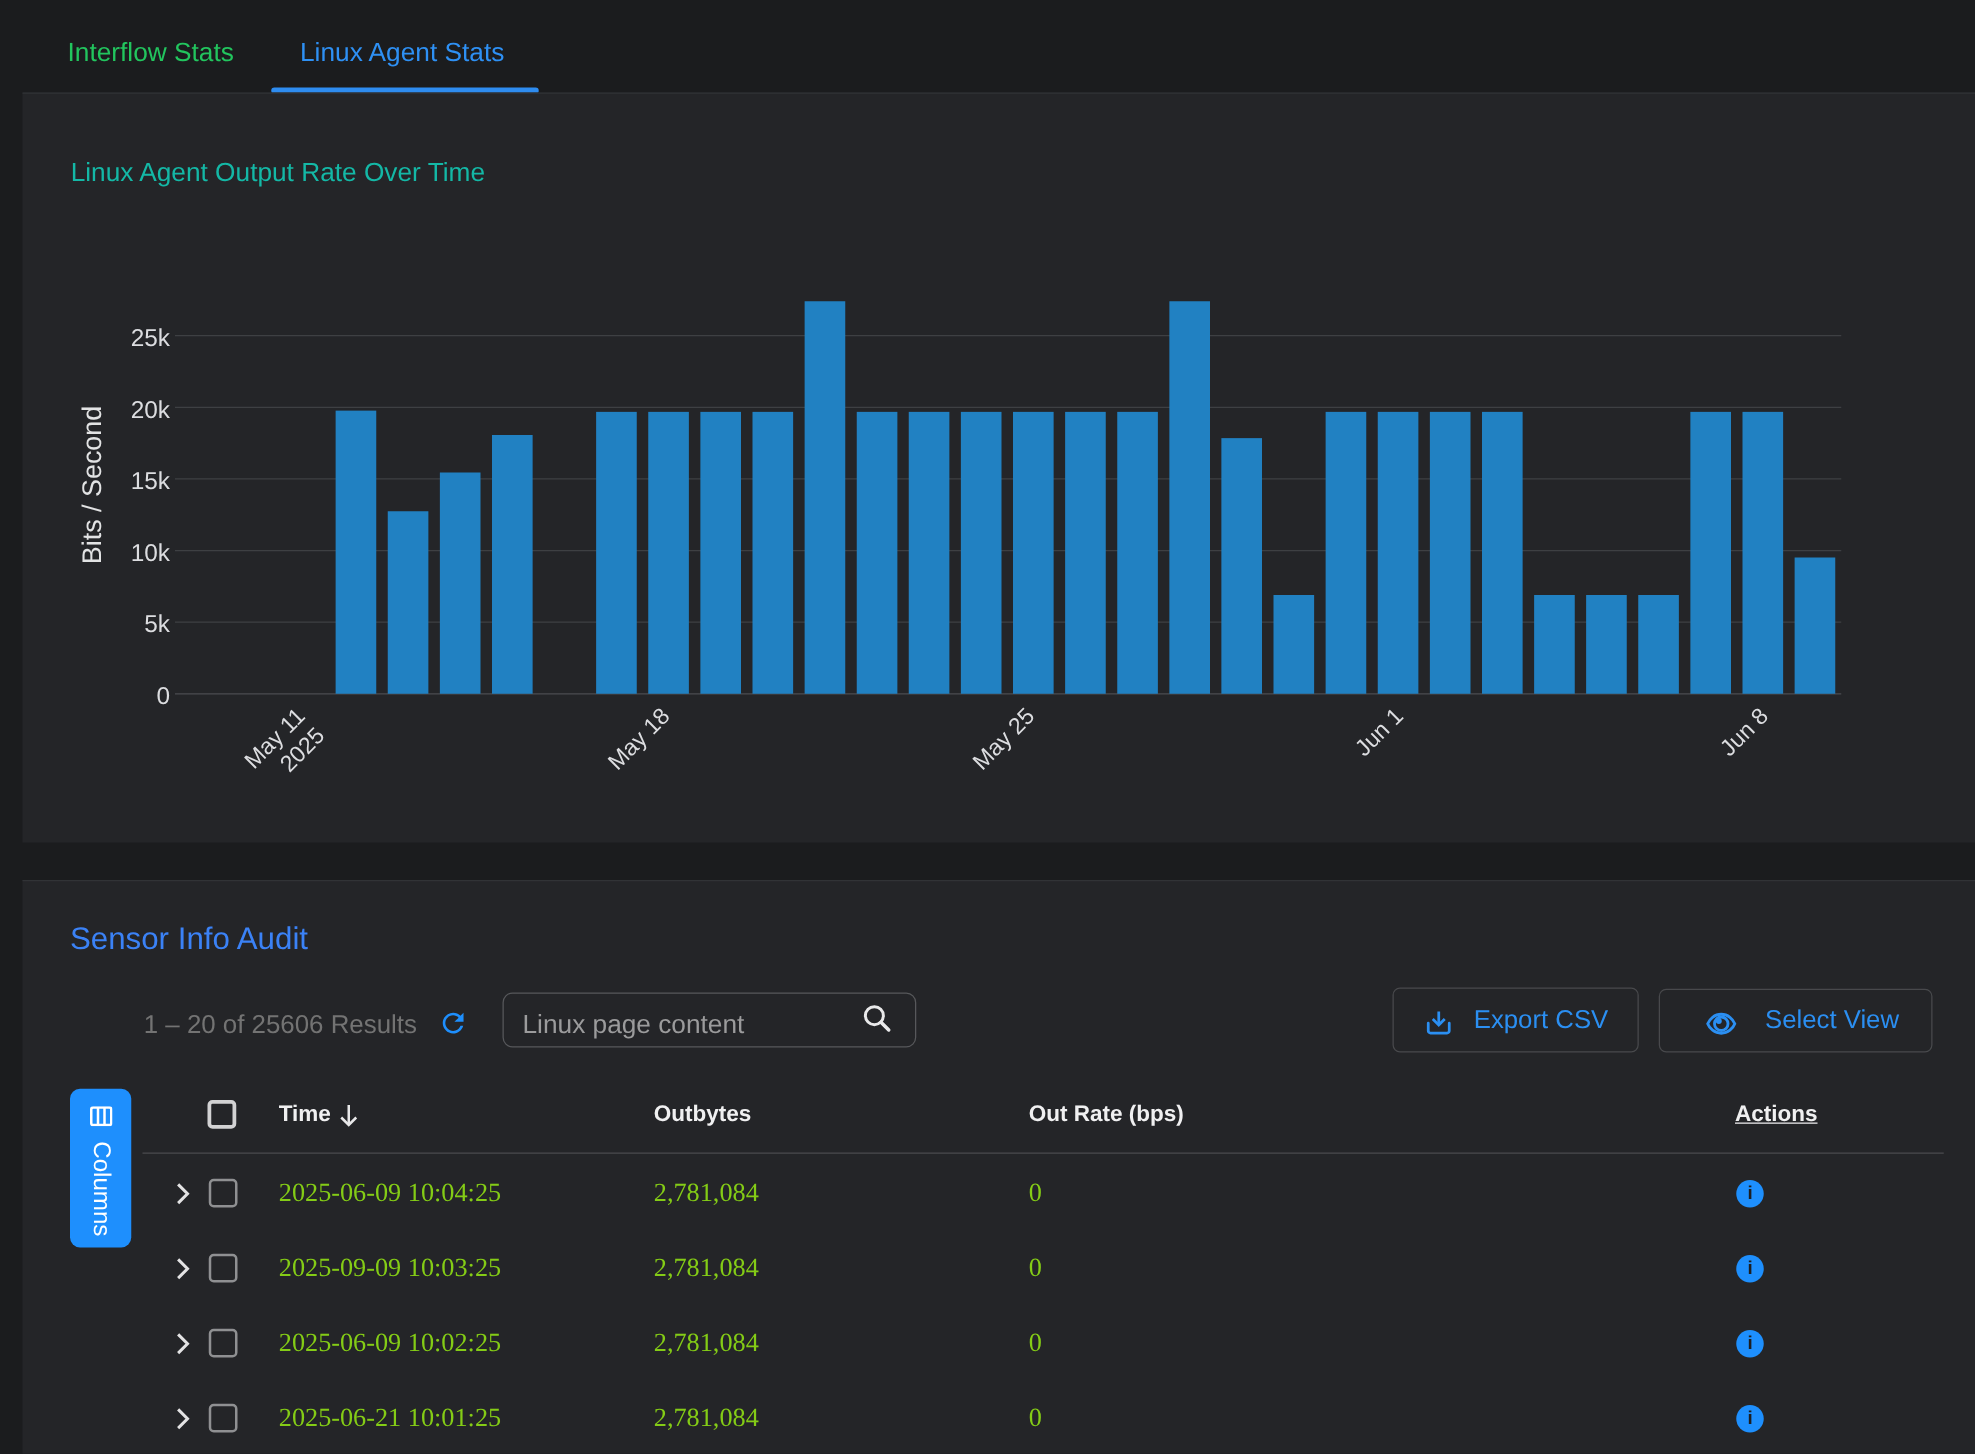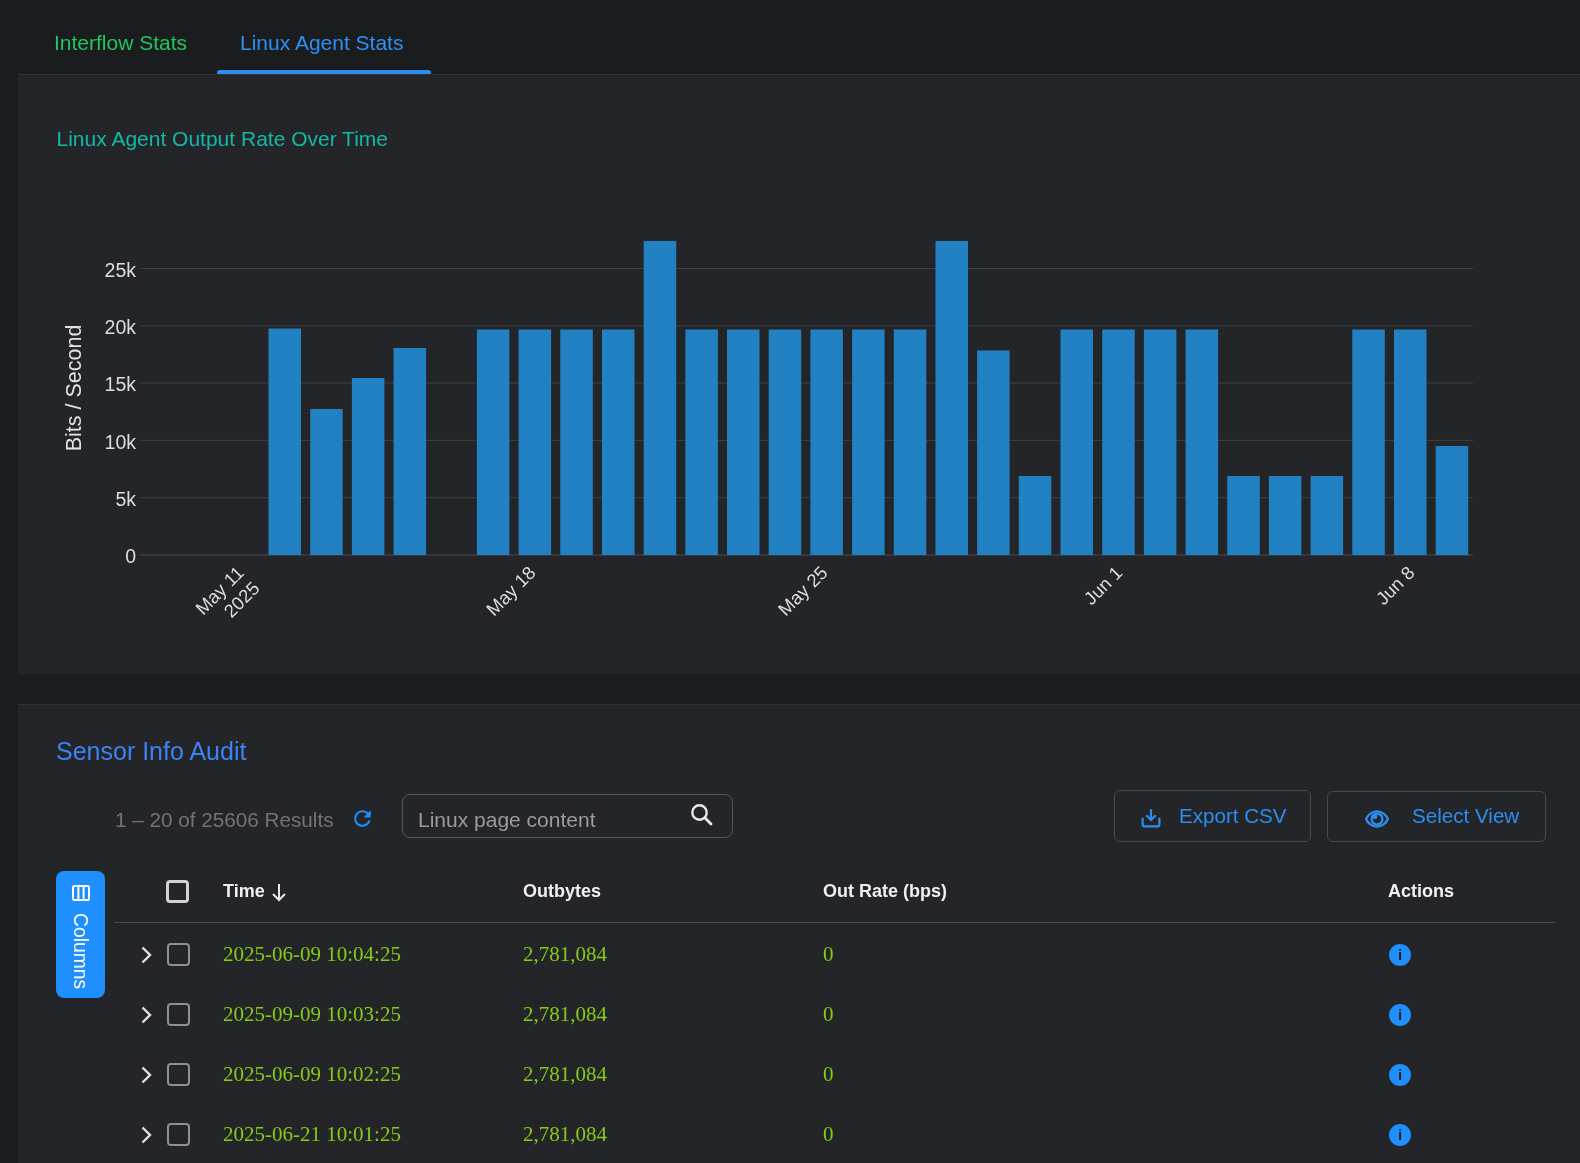--- a/index.html
+++ b/index.html
@@ -117,21 +117,21 @@
 </div>
 
 <div class="cb hdrcb" style="left:166px;top:880px;"></div>
 <div class="hdr" style="left:223px;top:881.5px;">Time</div>
 <svg class="abs" style="left:270px;top:882px" width="18" height="21" viewBox="0 0 18 21" fill="none" stroke="#e8e8e9" stroke-width="2">
   <path d="M9 2 V18"></path>
     <path d="M3 12 L9 18 L15 12"></path>
 </svg>
 <div class="hdr" style="left:523px;top:881.5px;">Outbytes</div>
 <div class="hdr" style="left:823px;top:881.5px;">Out Rate (bps)</div>
-<div class="hdr" style="left:1388px;top:881.5px;">Actions</div>
+<div class="hdr" style="left:1388px;top:881.5px;text-decoration:underline;">Actions</div>
 <div class="abs" style="left:114px;top:922px;width:1441px;height:1px;background:#4a4b4e;"></div>
 
   <svg class="abs" style="left:138px;top:944.5px" width="16" height="20" viewBox="0 0 16 20">
     <path d="M4.5 2.5 L12 10 L4.5 17.5" fill="none" stroke="#e3e3e4" stroke-width="2.4"></path>
   </svg>
   <div class="cb rowcb" style="left:167px;top:943.0px"></div>
   <div class="cell" style="left:223px;top:944.0px">2025-06-09 10:04:25</div>
   <div class="cell" style="left:523px;top:944.0px">2,781,084</div>
   <div class="cell" style="left:823px;top:944.0px">0</div>
   <div class="info" style="left:1389px;top:943.5px">i</div>

